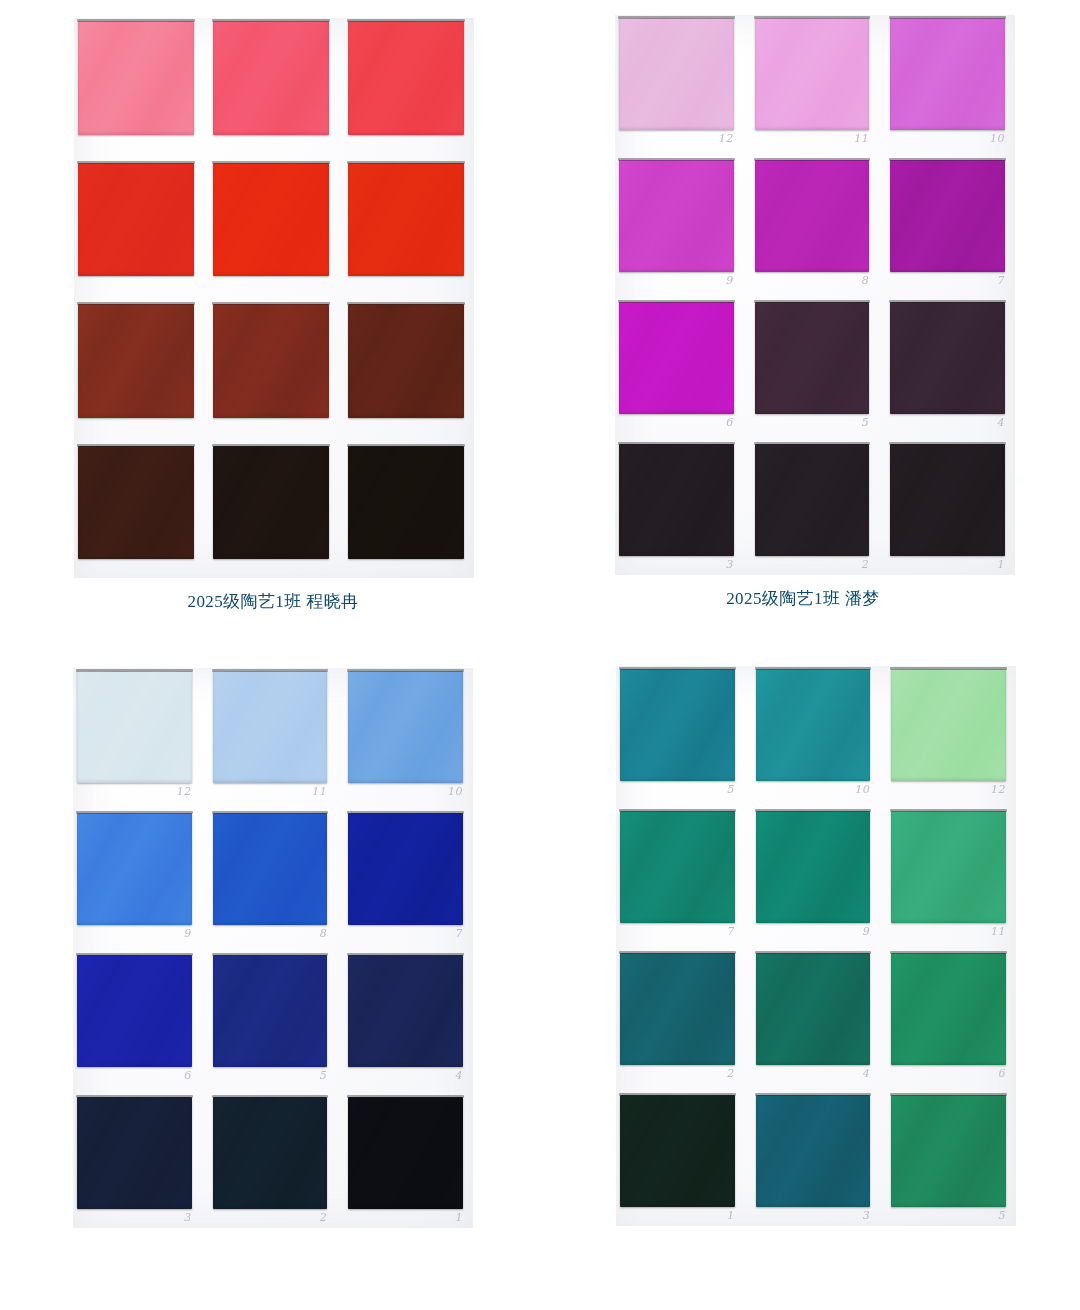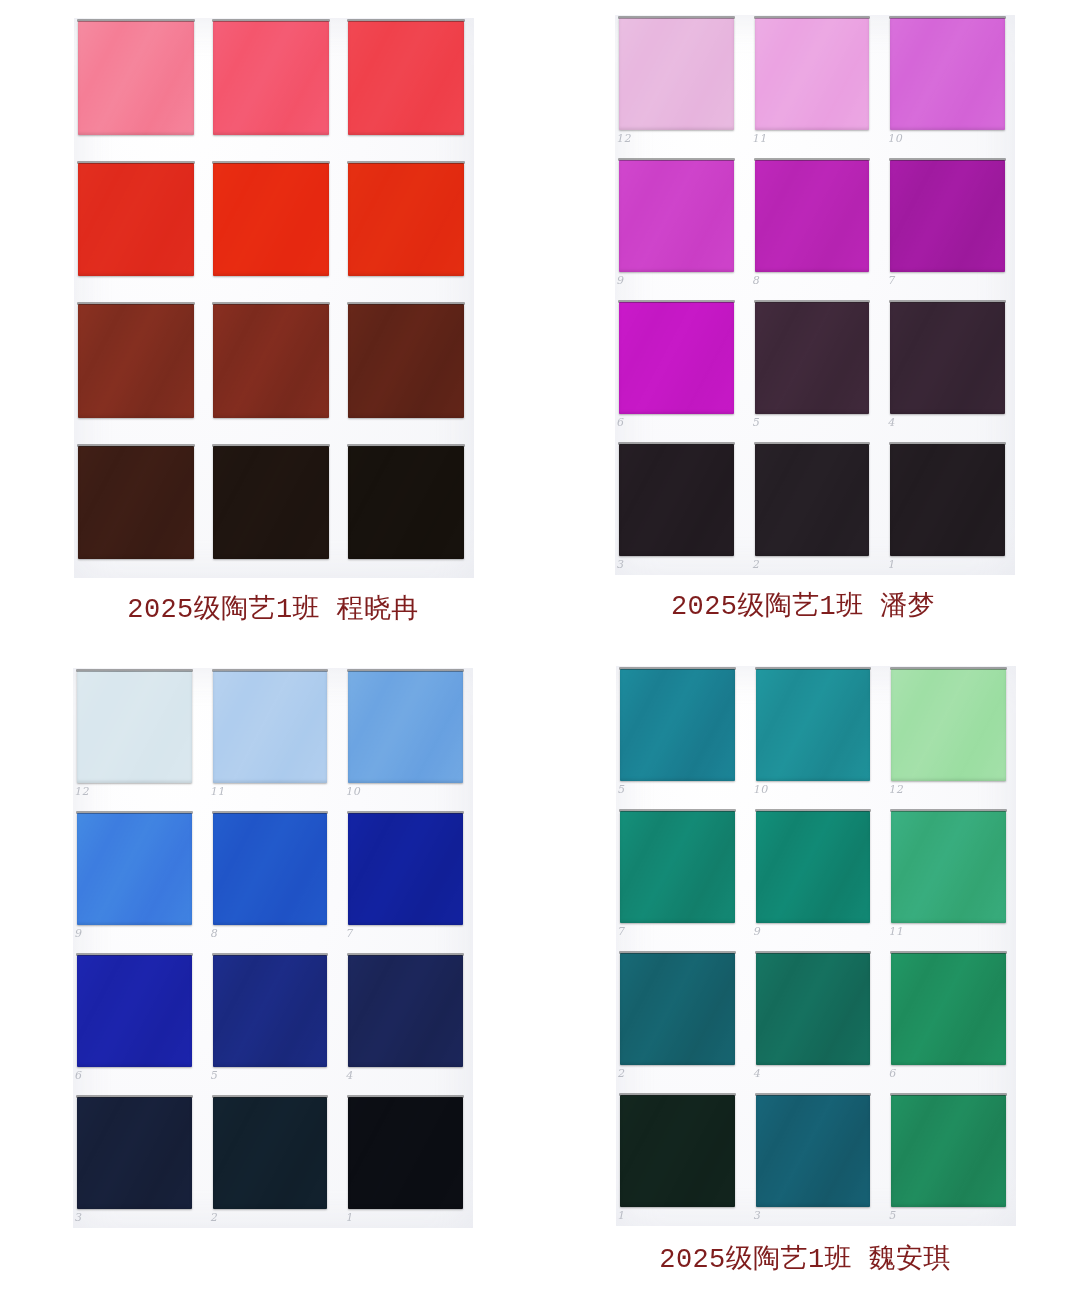--- a/index.html
+++ b/index.html
@@ -65,36 +65,36 @@
     position:absolute;
     left:-1px;top:-2px;right:-1px;height:3px;
     background:rgba(0,0,0,.34);
     border-radius:1px;
     filter:blur(.6px);
   }
   .tilenum{
     position:absolute;
     left:0;right:8px;bottom:0;
     height:16px;
-    text-align:left;
+    text-align:right;
     font-family:"DejaVu Serif",serif;
     font-size:11px;
     font-style:italic;
     line-height:16px;
     color:#b9bcc4;
     letter-spacing:.5px;
     user-select:none;
   }
   .caption{
     margin-top:12px;
-    font-size:27px;
-    color:#7f1d1d;
+    font-size:17px;
+    color:#0c4a6e;
     letter-spacing:.4px;
     white-space:nowrap;
-    font-family:Liberation Mono, monospace;
+    font-family:Liberation Serif, serif;
   }
   
   #panel-red   .photo{margin-left:8px;margin-top:18px;}
   #panel-purple .photo{margin-left:10px;margin-top:15px;}
   #panel-blue  .photo{margin-left:6px;margin-top:8px;}
   #panel-green .photo{margin-left:12px;margin-top:6px;}
   #panel-red   .caption{margin-left:6px;}
   #panel-purple .caption{margin-left:-14px;}
   #panel-blue  .caption{margin-left:0px;margin-top:10px;}
   #panel-green .caption{margin-left:-10px;margin-top:14px;}
@@ -309,16 +309,15 @@
         </div>
       <div class="cell">
           <div class="tile" style="background-color: rgb(21, 92, 110);"></div>
           <div class="tilenum">3</div>
         </div>
       <div class="cell">
           <div class="tile" style="background-color: rgb(30, 134, 89);"></div>
           <div class="tilenum">5</div>
         </div>
     </div>
-    <div class="caption">2025级陶艺1班 魏安琪</div>
   </div>
 
 </div>
 
 </body></html>

